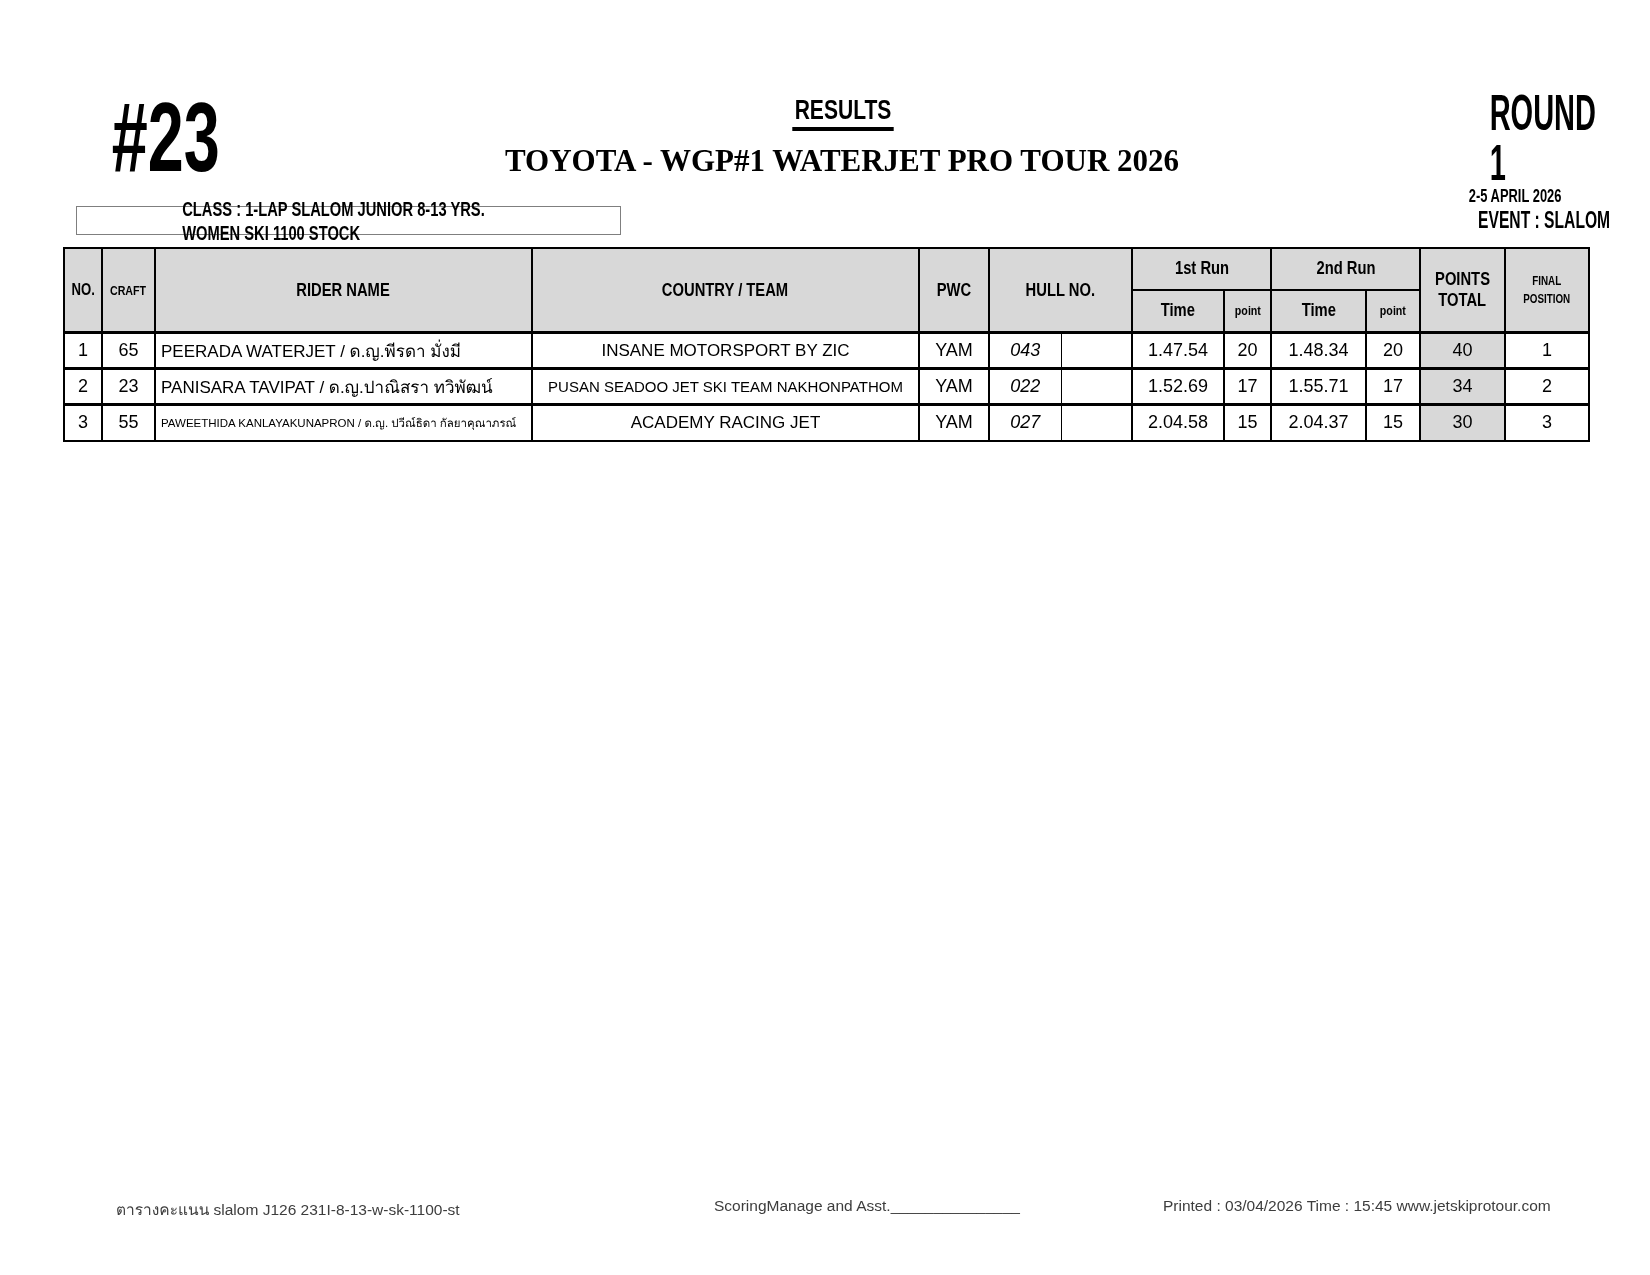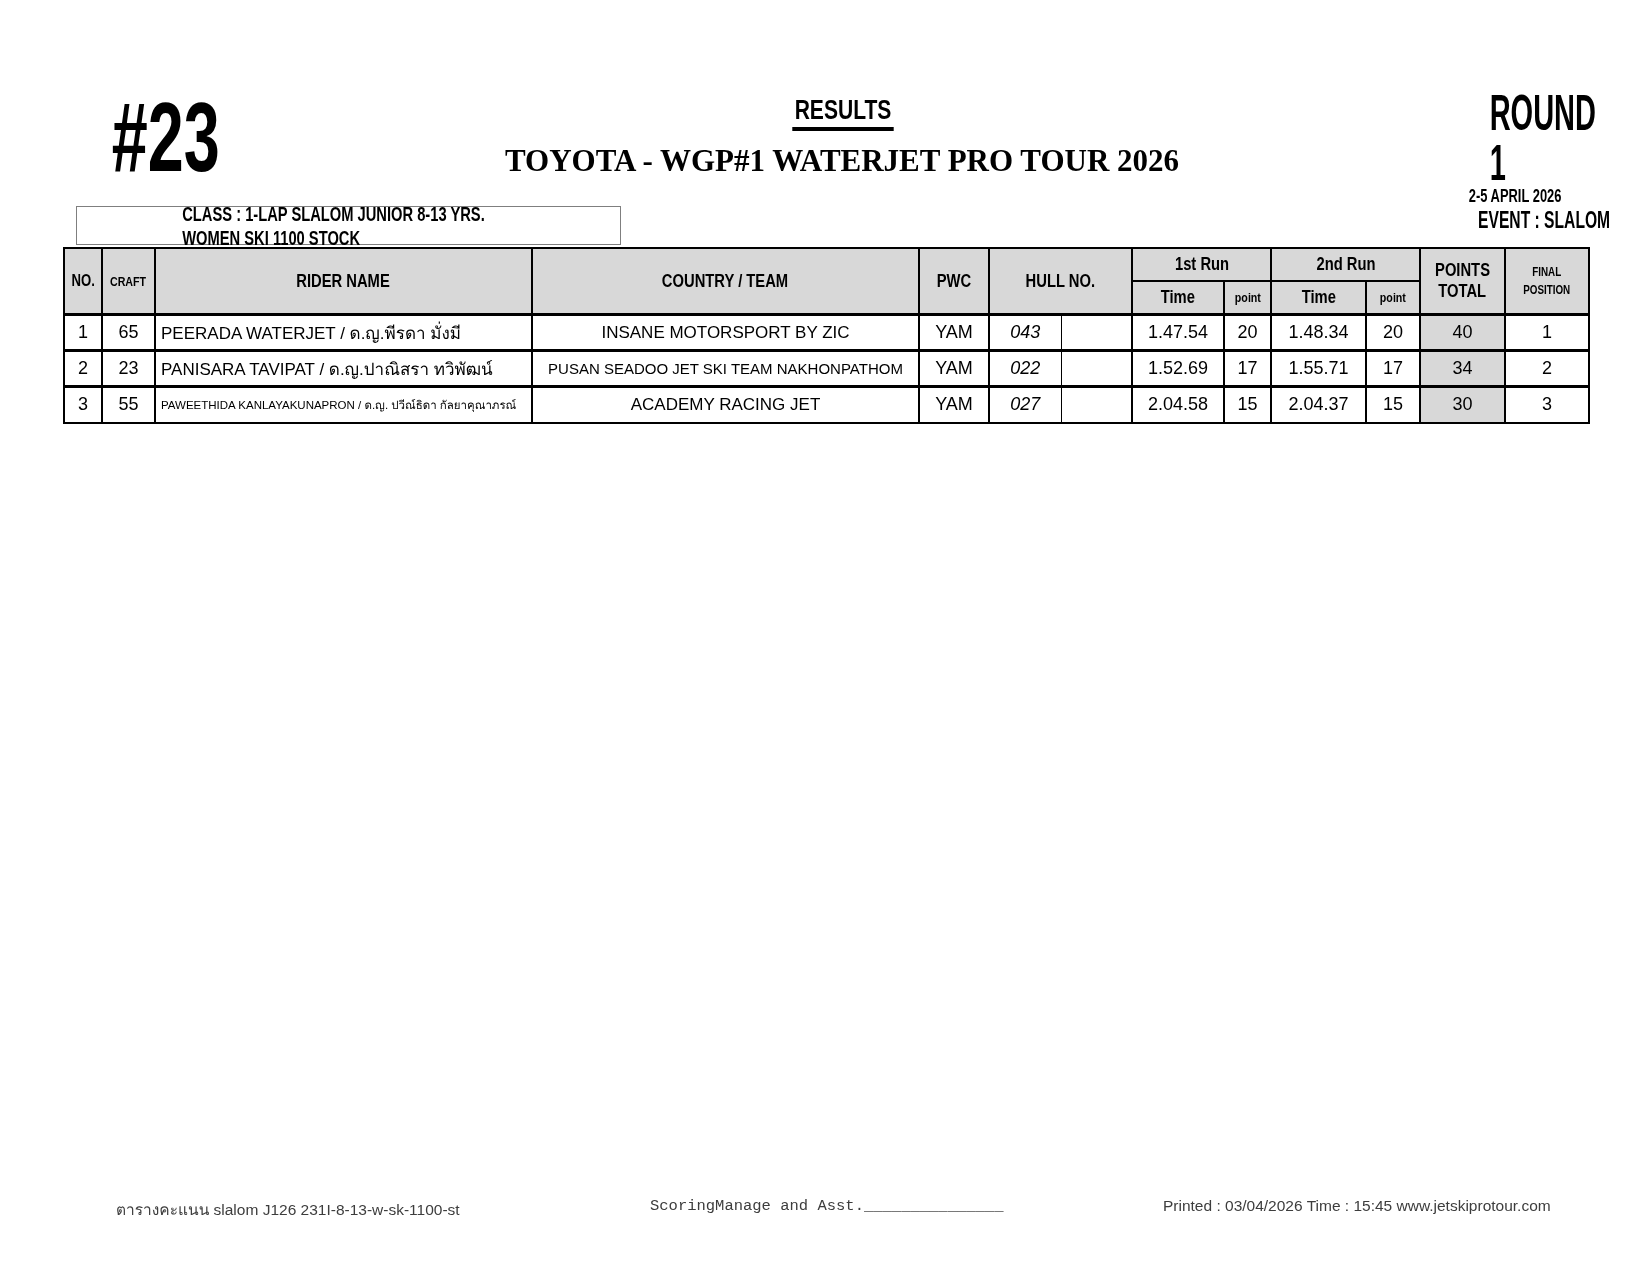--- a/index.html
+++ b/index.html
@@ -47,21 +47,21 @@
     font-size:19px;font-weight:bold;line-height:1;
     transform:scaleX(0.68);
   }
   .event{
     position:absolute;left:1447px;top:209px;
     font-size:23px;font-weight:bold;line-height:1;
     transform:scaleX(0.68);
   }
   .classbox{
     position:absolute;left:76px;top:206px;
-    width:545px;height:39px;
+    width:545px;height:29px;
     background:#fff;border:1px solid #7f7f7f;
     display:flex;align-items:center;
   }
   .classbox span{
     font-size:21px;font-weight:bold;margin-left:28px;
     transform:scaleX(0.70);
   }
 
   
   .tablewrap{position:absolute;left:63px;top:247px;}
@@ -83,38 +83,38 @@
   thead th{background:var(--header-bg);font-weight:bold;}
   thead tr.h1 th{height:31px;}
   thead tr.h2 th{height:32px;}
   thead .fs-lg{font-size:18px;}
   thead .fs-md{font-size:16px;}
   thead .fs-sm{font-size:13px;}
   thead .fs-xs{font-size:12px;}
   thead th .cx-c{transform:scaleX(0.82);}
   .two-line{
     height:100%;display:flex;flex-direction:column;
-    justify-content:space-evenly;align-items:center;padding:11px 0;
+    justify-content:space-evenly;align-items:center;padding:20px 0;
   }
   tbody td{height:36px;font-size:18px;border-top-width:3px;}
   tbody td.rider{text-align:left;padding-left:5px;font-size:17px;}
   tbody td.rider.fit-xs{font-size:11.5px;}
   tbody td.country{font-size:17px;}
   tbody td.country.fit-sm{font-size:15px;}
   tbody td.hull-a{border-right-width:1px;font-style:italic;}
   tbody td.hull-b{border-left-width:1px;}
   tbody td.total{background:var(--total-col-bg);margin-left:20px;}
 
   
   .footer-item{
     position:absolute;top:1197px;
     font-size:15.5px;color:#3d3d3d;white-space:nowrap;
   }
   .f-left{left:116px;}
-  .f-center{left:650px;font-family:Liberation Mono, monospace;}
+  .f-center{left:714px;}
   .f-right{left:1163px;text-align:center;}
 </style>
 </head>
 <body>
 
 <div class="bib">#23</div>
 <div class="results">RESULTS</div>
 <div class="title">TOYOTA - WGP#1 WATERJET PRO TOUR 2026</div>
 <div class="round">ROUND 1</div>
 <div class="date">2-5 APRIL 2026</div>

